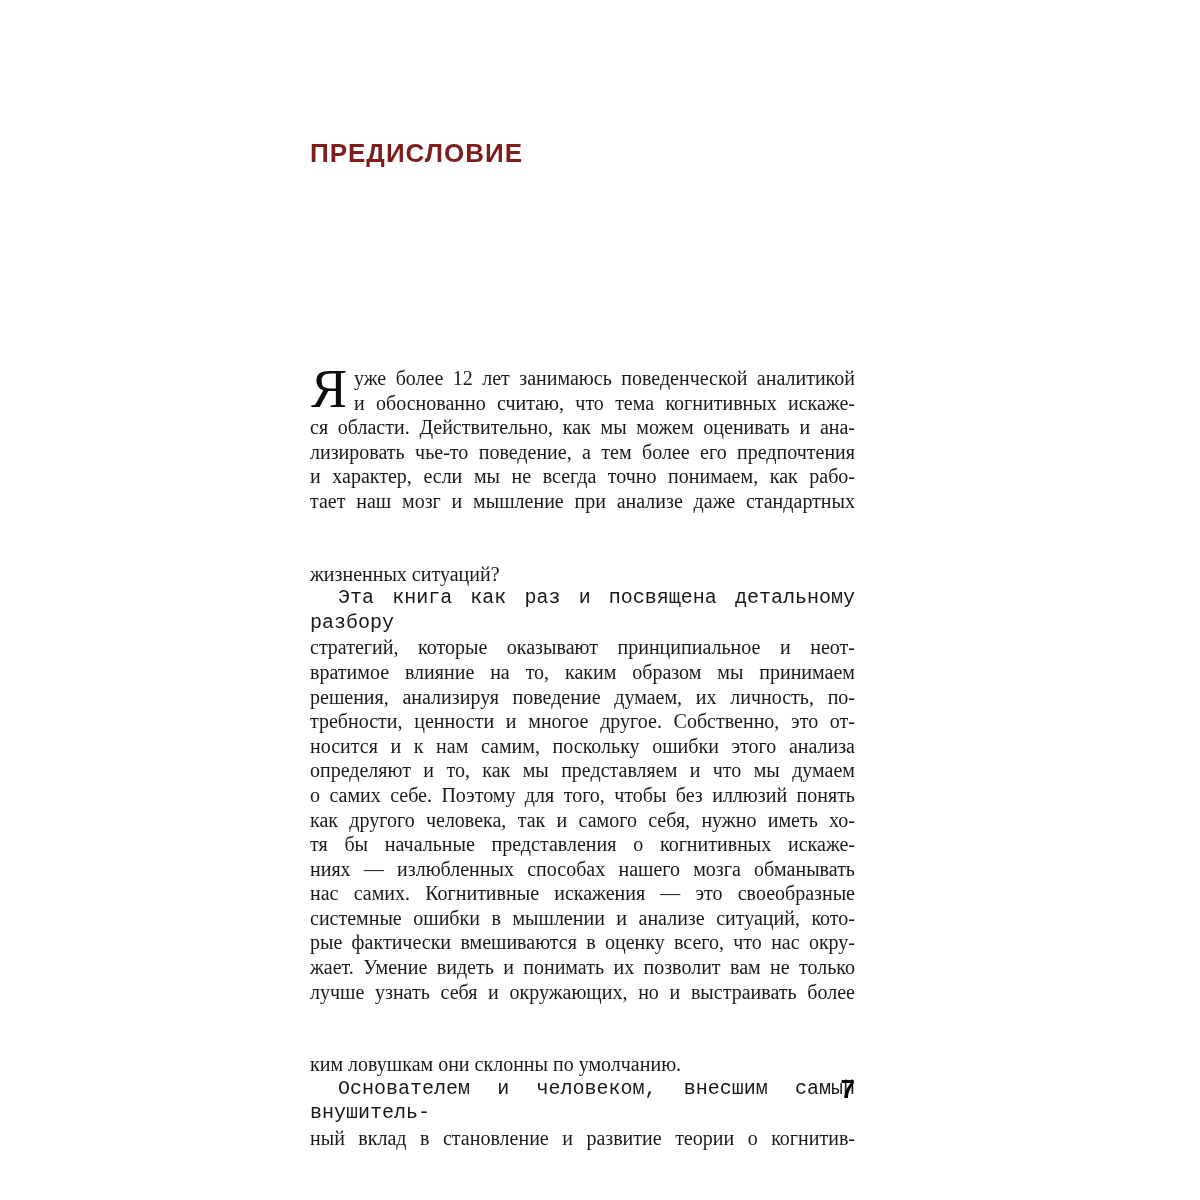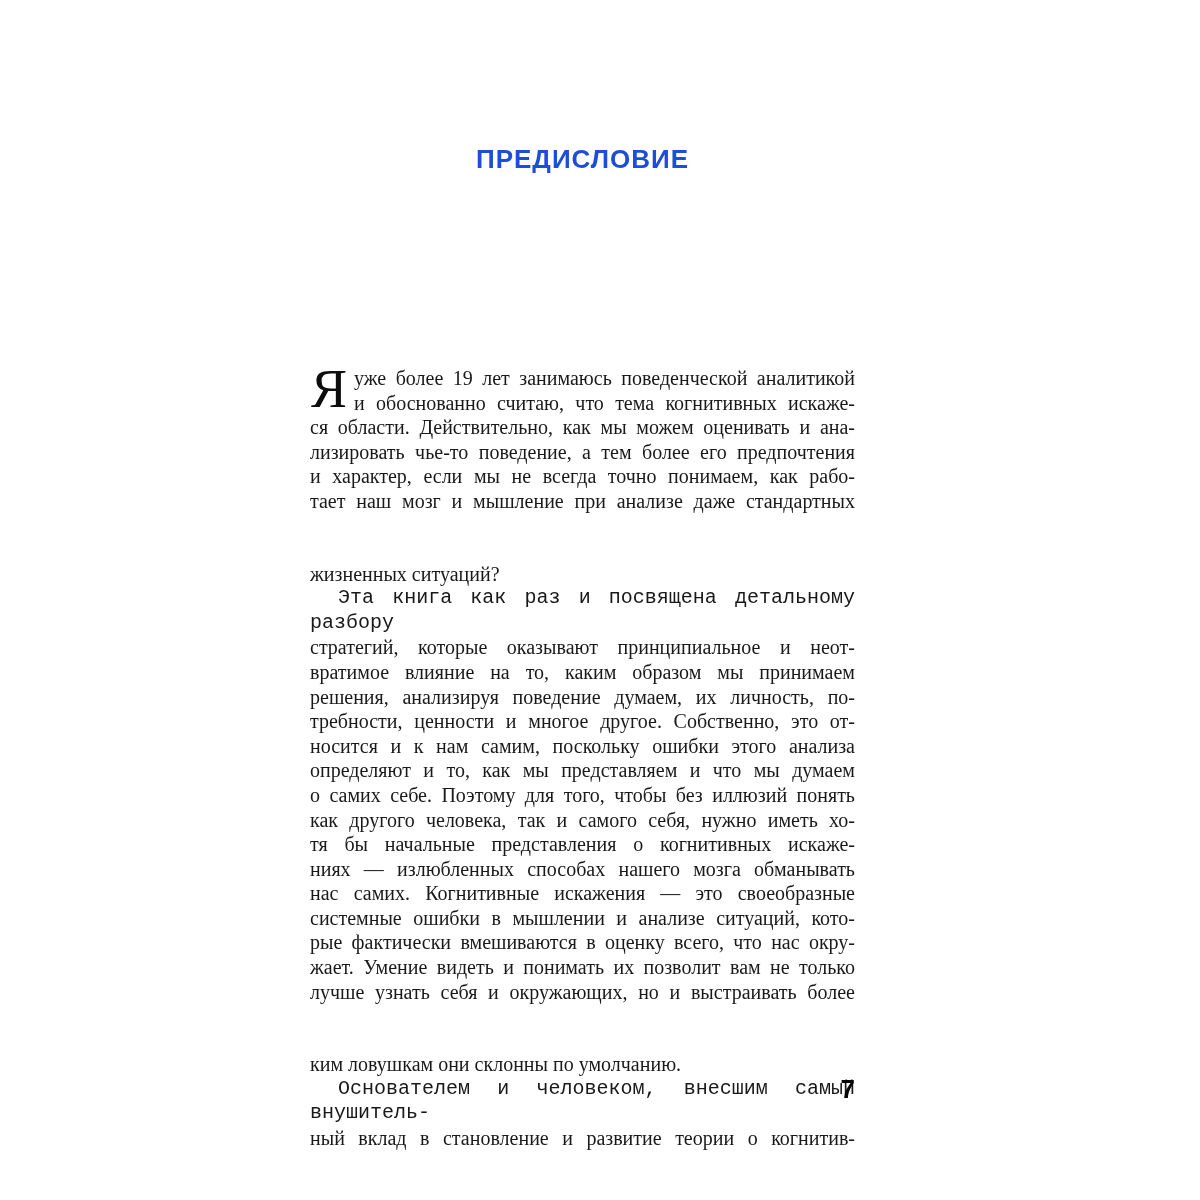--- a/index.html
+++ b/index.html
@@ -9,30 +9,30 @@
   .page {
     position: relative;
     width: 1200px;
     height: 1200px;
     background: #ffffff;
     overflow: hidden;
   }
 
   .page-title {
     position: absolute;
-    top: 146px;
+    top: 140px;
     left: 310px;
     width: 545px;
-    text-align: center;
+    text-align: left;
     font-family: "Liberation Sans", sans-serif;
     font-weight: bold;
     font-size: 26px;
     letter-spacing: 1px;
     line-height: 1;
-    color: #1d4ed8;
+    color: #7f1d1d;
   }
 
   .body-text {
     position: absolute;
     left: 310px;
     top: 366px;
     width: 545px;
     font-family: "Liberation Serif", serif;
     font-size: 20px;
     line-height: 24.6px;
@@ -74,21 +74,21 @@
 </style>
 </head>
 <body>
 
 <div class="page">
   <h1 class="page-title">ПРЕДИСЛОВИЕ</h1>
 
   <div class="body-text" id="body-text">
       <div class="paragraph">
         <span class="drop-cap">Я</span>
-        <div class="line">уже более 19 лет занимаюсь поведенческой аналитикой</div>
+        <div class="line">уже более 12 лет занимаюсь поведенческой аналитикой</div>
         <div class="line">и обоснованно считаю, что тема когнитивных искаже-</div>
         <div class="line">ся области. Действительно, как мы можем оценивать и ана-</div>
         <div class="line">лизировать чье-то поведение, а тем более его предпочтения</div>
         <div class="line">и характер, если мы не всегда точно понимаем, как рабо-</div>
         <div class="line">тает наш мозг и мышление при анализе даже стандартных</div>
         <div class="line flush-left">жизненных ситуаций?</div>
       </div>
       <div class="paragraph">
         <div class="line indent">Эта книга как раз и посвящена детальному разбору</div>
         <div class="line">стратегий, которые оказывают принципиальное и неот-</div>

